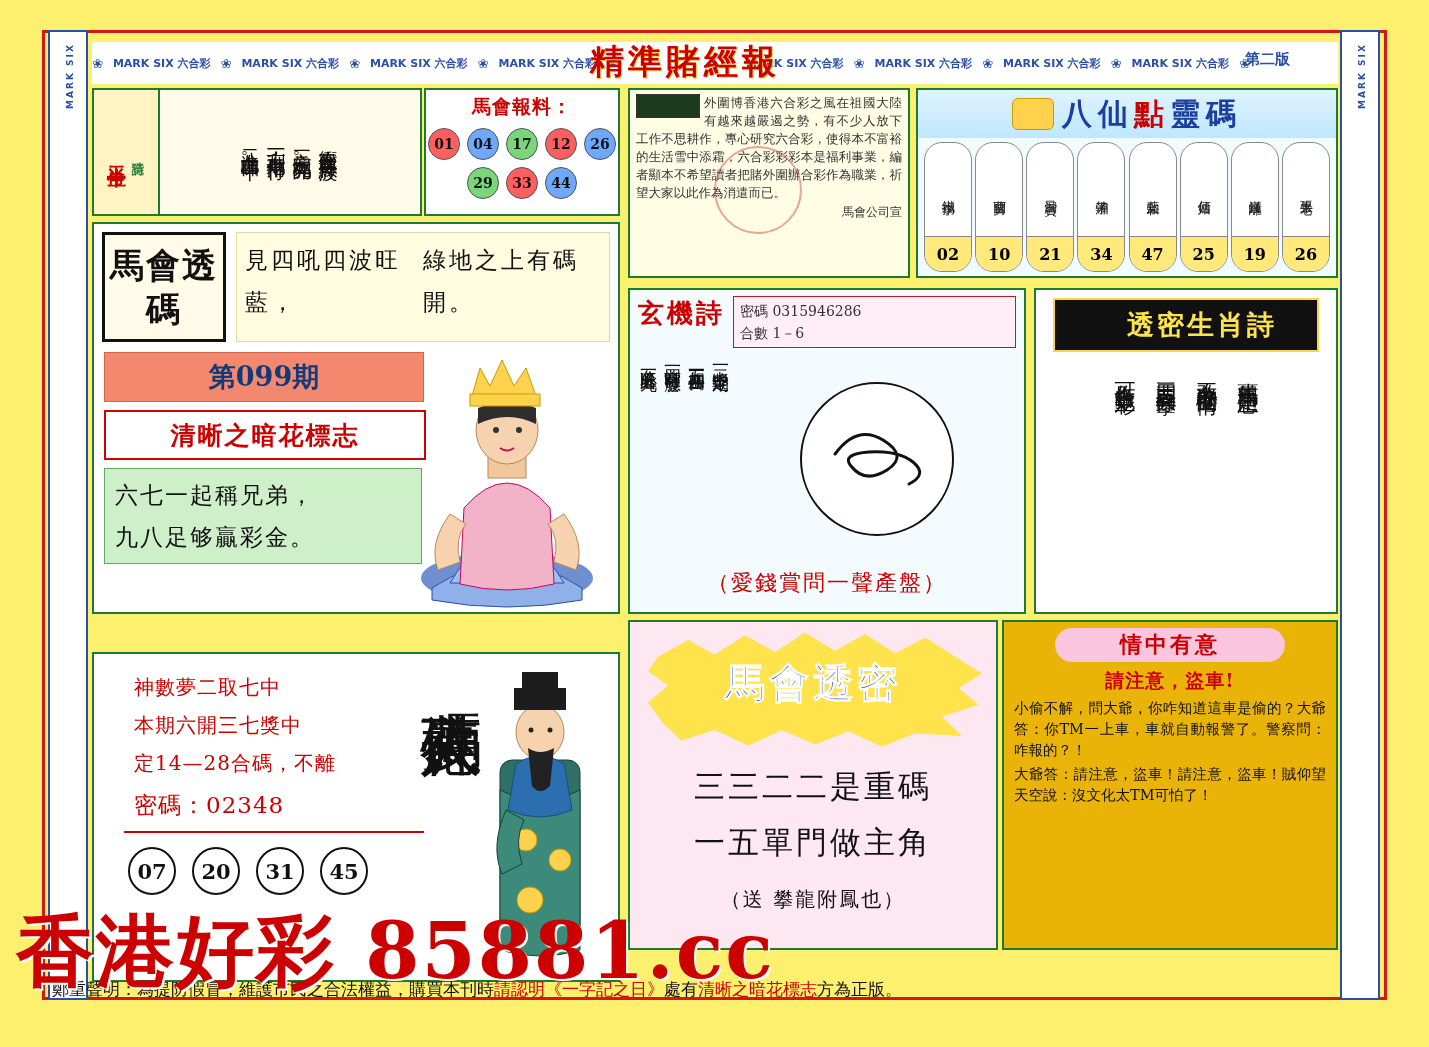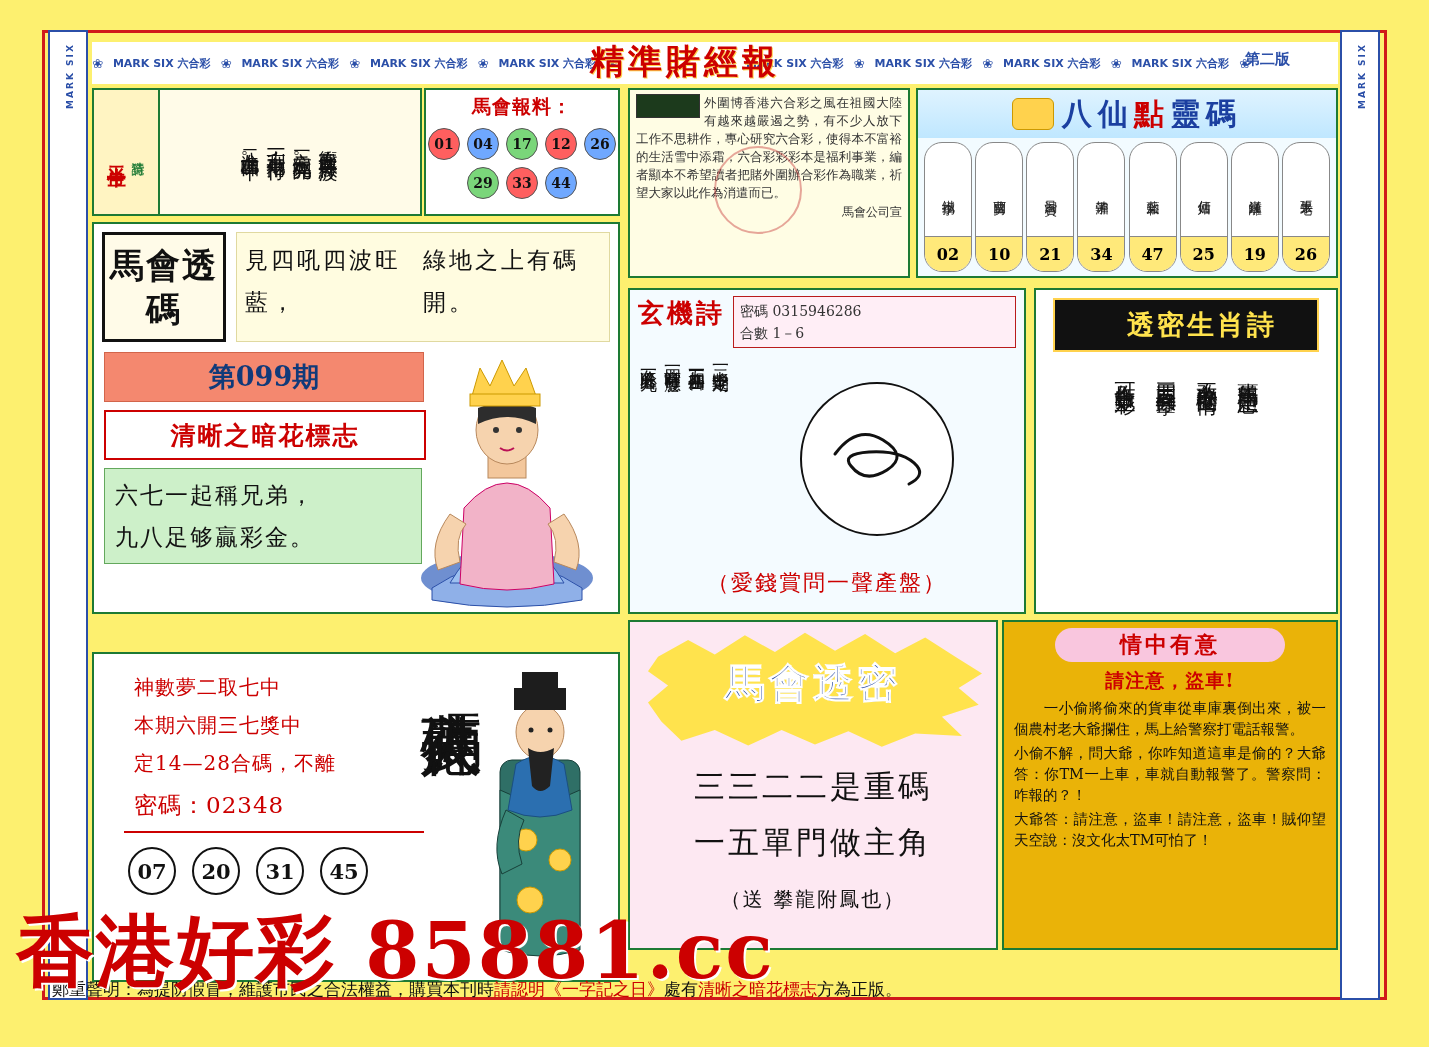--- a/index.html
+++ b/index.html
@@ -554,21 +554,20 @@
       <div class="burstlbl">馬會透密</div>
     </div>
     <div class="l1">三三二二是重碼</div>
     <div class="l2">一五單門做主角</div>
     <div class="foot">（送 攀龍附鳳也）</div>
   </div>
 
   <div class="panel cn" id="story">
     <div class="hd">情中有意</div>
     <div class="sub">請注意，盜車!</div>
-    <p>　　一小偷將偷來的貨車從車庫裏倒出來，被一個農村老大爺攔住，馬上給警察打電話報警。</p>
     <p>小偷不解，問大爺，你咋知道這車是偷的？大爺答：你TM一上車，車就自動報警了。警察問：咋報的？！</p>
     <p>大爺答：請注意，盜車！請注意，盜車！賊仰望天空說：沒文化太TM可怕了！</p>
   </div>
 
   <div class="disclaimer cn">
     <span>鄭重聲明：為提防假冒，維護市民之合法權益，購買本刊時</span><span class="hl">請認明《一字記之日》</span><span>處有</span><span class="hl">清晰之暗花標志</span><span>方為正版。</span>
   </div>
 
   <div class="watermark cn">香港好彩 85881.cc</div>
 

